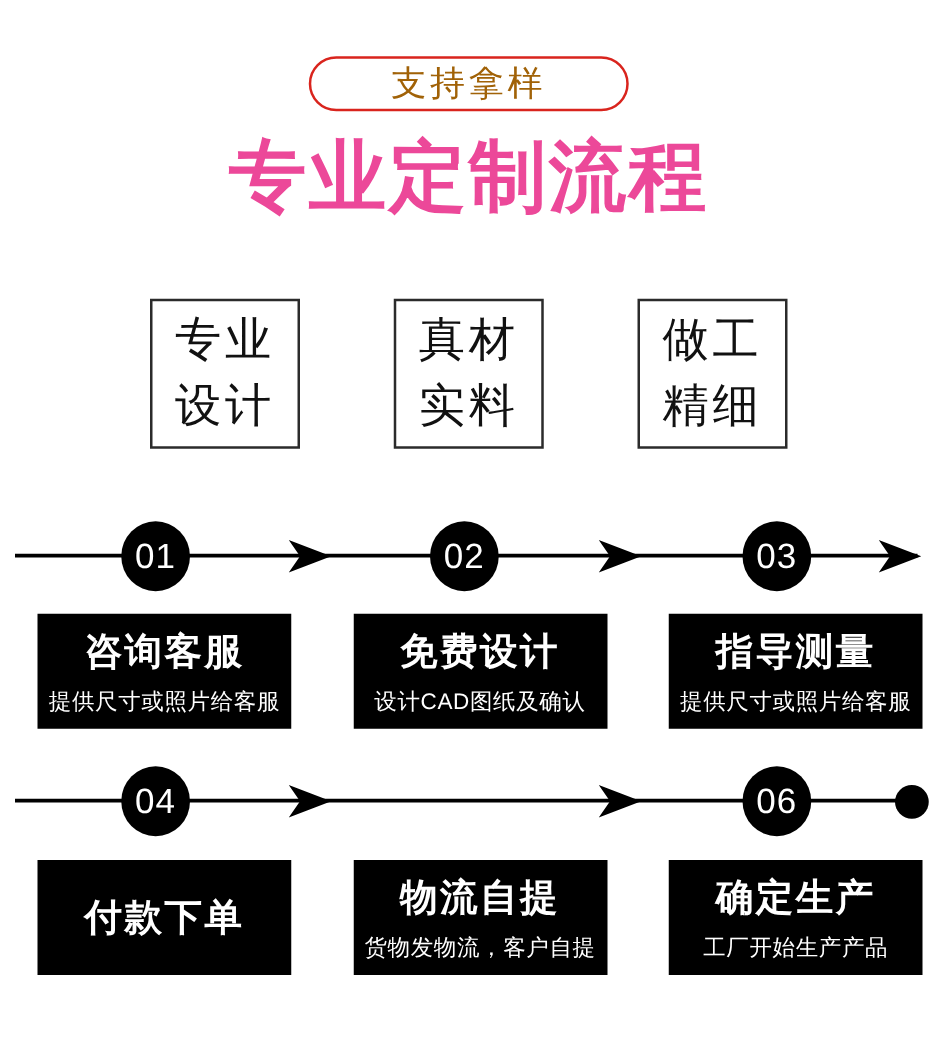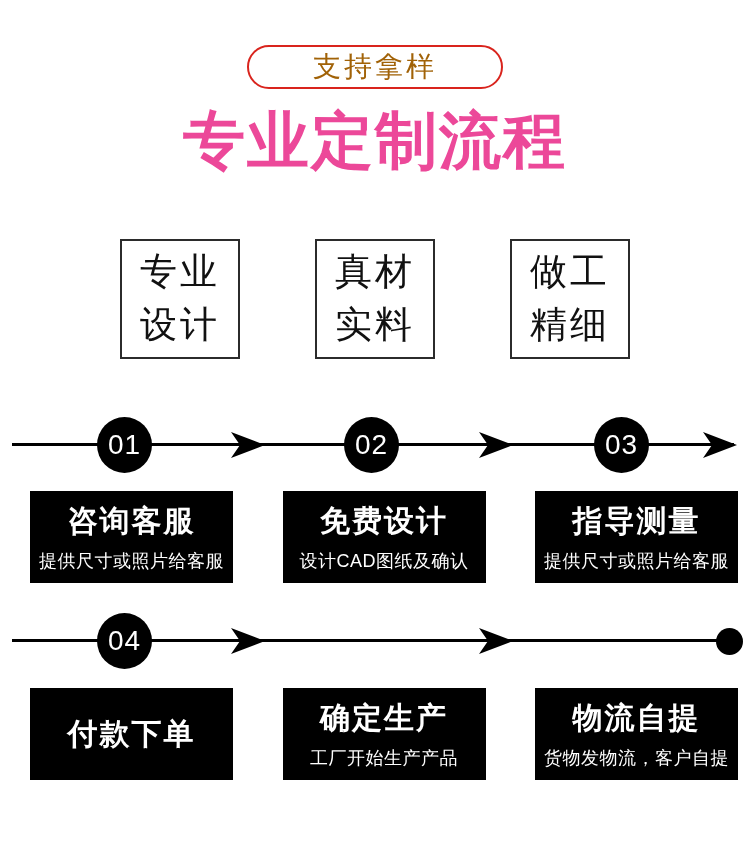--- a/index.html
+++ b/index.html
@@ -114,30 +114,31 @@
 
   <div class="flow row2">
     <div class="line"></div>
     <div class="step-circle c1">04</div>
     <svg class="arrow a1" viewBox="0 0 34 30">
         <polygon points="0,2 34,15 0,28 9,15" fill="#000"></polygon>
       </svg>
     <svg class="arrow a2" viewBox="0 0 34 30">
         <polygon points="0,2 34,15 0,28 9,15" fill="#000"></polygon>
       </svg>
+    <div class="step-circle c3">06</div>
     <div class="end-dot"></div>
   </div>
 
   <div class="step-row row2">
     <div class="step-box">
       <div class="step-title">付款下单</div>
     </div>
     <div class="step-box">
+      <div class="step-title">物流自提</div>
+      <div class="step-desc">货物发物流，客户自提</div>
+    </div>
+    <div class="step-box">
       <div class="step-title">确定生产</div>
       <div class="step-desc">工厂开始生产产品</div>
-    </div>
-    <div class="step-box">
-      <div class="step-title">物流自提</div>
-      <div class="step-desc">货物发物流，客户自提</div>
     </div>
   </div>
 
 </div>
 
 </body></html>

